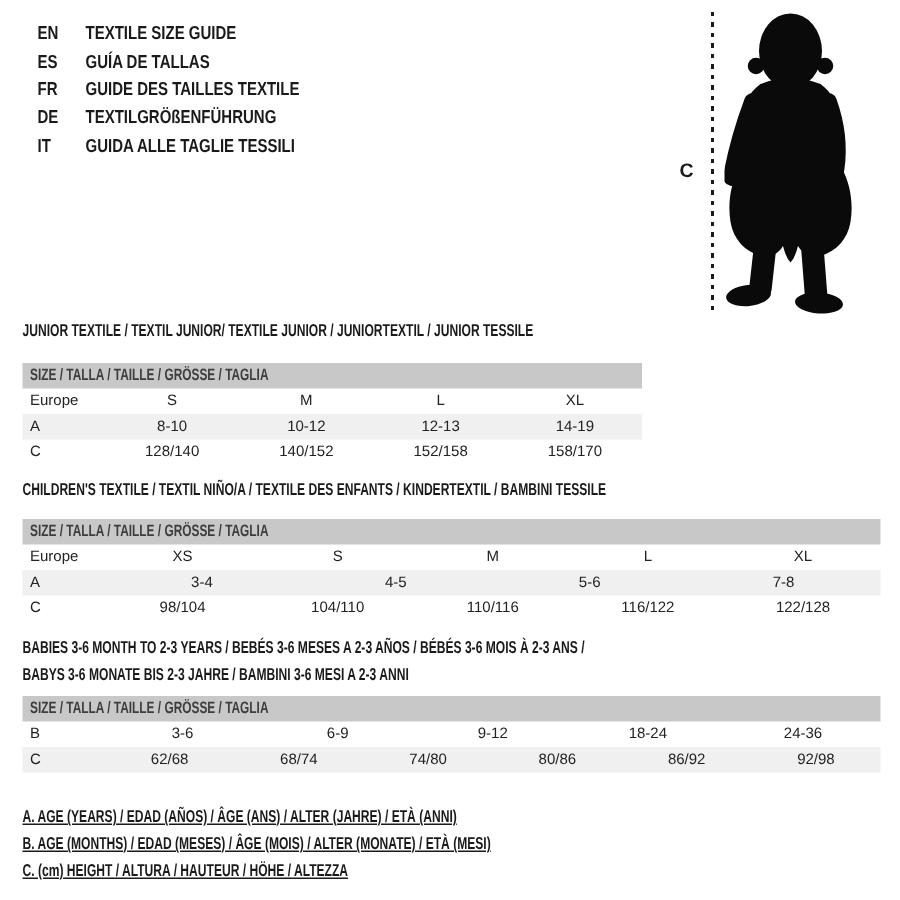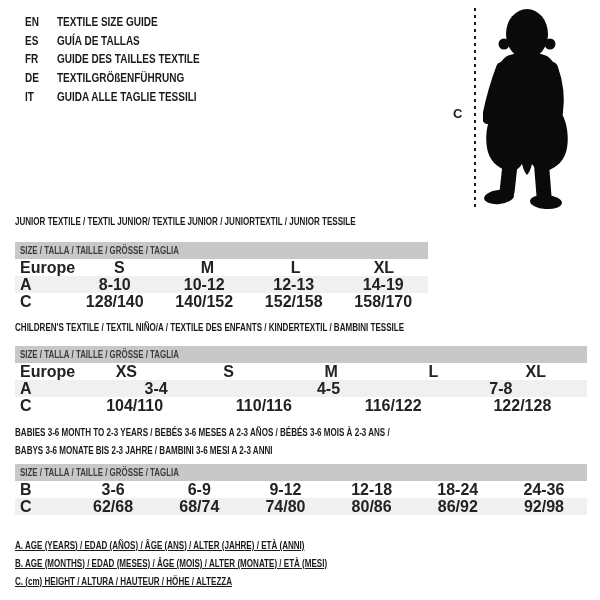--- a/index.html
+++ b/index.html
@@ -31,21 +31,21 @@
     transform:scaleX(0.70); transform-origin:0 0; }
   .s2 .sec-title { line-height:17.5px; }
   .size-table { margin-top:14px; }
   .s1 .size-table { margin-top:12px; }
   .s2 .size-table { margin-top:5px; }
   .s0 .size-table { width:413px; }
   .s1 .size-table, .s2 .size-table { width:572px; }
   .size-head { height:17px; line-height:17px; background:var(--bar,#c8c8c8); color:#3d3d3d;
     font-size:11px; font-weight:bold; padding-left:5px; white-space:nowrap; }
   .size-head-text { display:inline-block; transform:scaleX(0.72); transform-origin:0 50%; }
-  .t-row { display:flex; height:17px; line-height:17px; font-size:16px; color:#222;font-weight:bold; }
+  .t-row { display:flex; height:17px; line-height:17px; font-size:10px; color:#222; }
   .t-row.alt { background:var(--alt,#f0f0f0); }
   .t-cell { flex:1; text-align:center; }
   .t-cell.lbl { flex:0 0 55px; text-align:left; padding-left:5px; }
 
   
   .notes { position:absolute; left:15px; top:536px;text-decoration:underline; }
   .note-line { font-size:11.5px; font-weight:bold; line-height:18px; white-space:nowrap;
     transform:scaleX(0.70); transform-origin:0 50%; }
 </style>
 </head>
@@ -135,41 +135,42 @@
             <div class="t-cell">XS</div>
             <div class="t-cell">S</div>
             <div class="t-cell">M</div>
             <div class="t-cell">L</div>
             <div class="t-cell">XL</div>
           </div>
           <div class="t-row alt">
             <div class="t-cell lbl">A</div>
             <div class="t-cell">3-4</div>
             <div class="t-cell">4-5</div>
+            <div class="t-cell">5-6</div>
             <div class="t-cell">7-8</div>
           </div>
           <div class="t-row">
             <div class="t-cell lbl">C</div>
+            <div class="t-cell">98/104</div>
             <div class="t-cell">104/110</div>
             <div class="t-cell">110/116</div>
             <div class="t-cell">116/122</div>
             <div class="t-cell">122/128</div>
           </div>
         </div>
       </section>
       <section class="size-section s2">
         <h2 class="sec-title">BABIES 3-6 MONTH TO 2-3 YEARS / BEBÉS 3-6 MESES A 2-3 AÑOS / BÉBÉS 3-6 MOIS À 2-3 ANS /<br>BABYS 3-6 MONATE BIS 2-3 JAHRE / BAMBINI 3-6 MESI A 2-3 ANNI</h2>
         <div class="size-table">
           <div class="size-head"><span class="size-head-text">SIZE / TALLA / TAILLE / GRÖSSE / TAGLIA</span></div>
           <div class="t-row">
             <div class="t-cell lbl">B</div>
             <div class="t-cell">3-6</div>
             <div class="t-cell">6-9</div>
             <div class="t-cell">9-12</div>
-            <div class="t-cell">12-18</div>
             <div class="t-cell">18-24</div>
             <div class="t-cell">24-36</div>
           </div>
           <div class="t-row alt">
             <div class="t-cell lbl">C</div>
             <div class="t-cell">62/68</div>
             <div class="t-cell">68/74</div>
             <div class="t-cell">74/80</div>
             <div class="t-cell">80/86</div>
             <div class="t-cell">86/92</div>

